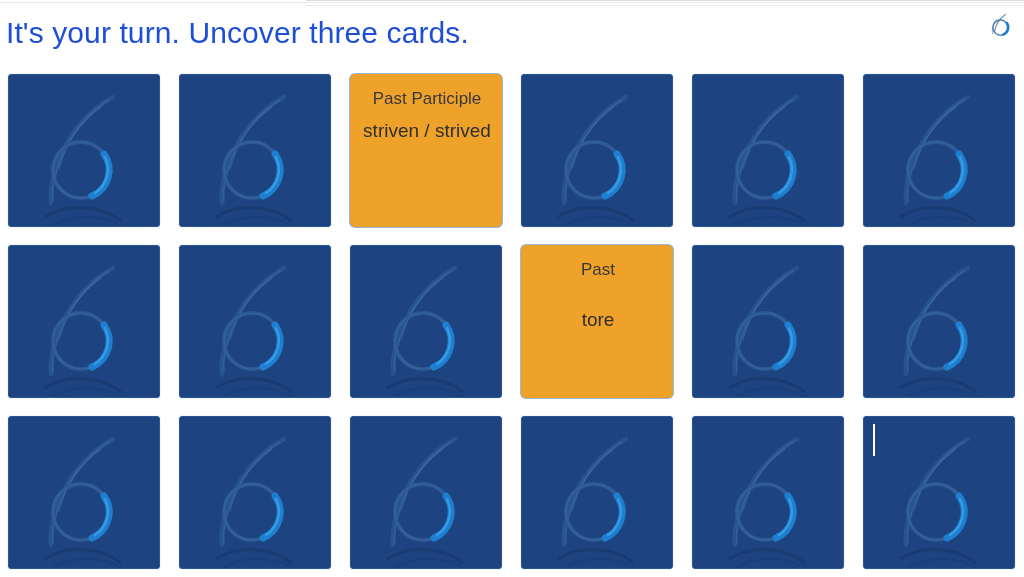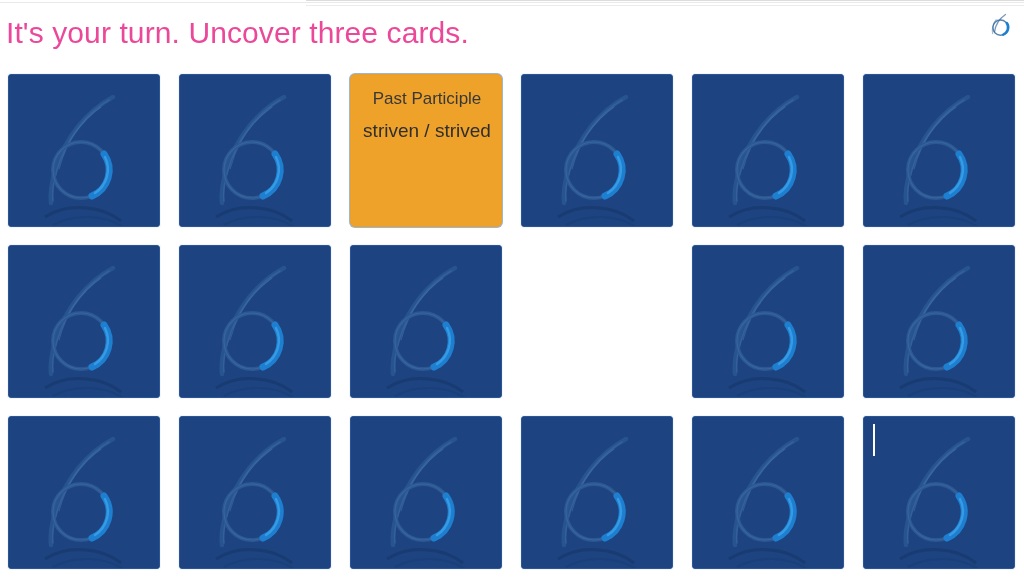--- a/index.html
+++ b/index.html
@@ -42,21 +42,21 @@
     left: 0; top: 8px;
     width: 1024px;
     height: 56px;
   }
   .page-title {
     position: absolute;
     left: 6px;
     top: 6px;
     font-size: 30px;
     line-height: 38px;
-    color: #ec4899;
+    color: #1d4ed8;
     font-weight: 400;
     letter-spacing: 0.1px;
     white-space: nowrap;
   }
   .brand-logo {
     position: absolute;
     right: 7px;
     top: 2px;
     width: 34px;
     height: 34px;
@@ -199,20 +199,26 @@
     <div class="card back" style="left: 171px; top: 171px;">
       <svg class="card-art" viewBox="0 0 152 153" width="152" height="153">
         <use href="#card-back-art"></use>
       </svg>
     </div>
     <div class="card back" style="left: 342px; top: 171px;">
       <svg class="card-art" viewBox="0 0 152 153" width="152" height="153">
         <use href="#card-back-art"></use>
       </svg>
     </div>
+    <div class="card face" style="left: 513px; top: 171px;">
+      <div class="face-inner">
+        <div class="face-tense">Past</div>
+        <div class="face-word centered">tore</div>
+      </div>
+    </div>
     <div class="card back" style="left: 684px; top: 171px;">
       <svg class="card-art" viewBox="0 0 152 153" width="152" height="153">
         <use href="#card-back-art"></use>
       </svg>
     </div>
     <div class="card back" style="left: 855px; top: 171px;">
       <svg class="card-art" viewBox="0 0 152 153" width="152" height="153">
         <use href="#card-back-art"></use>
       </svg>
     </div>

